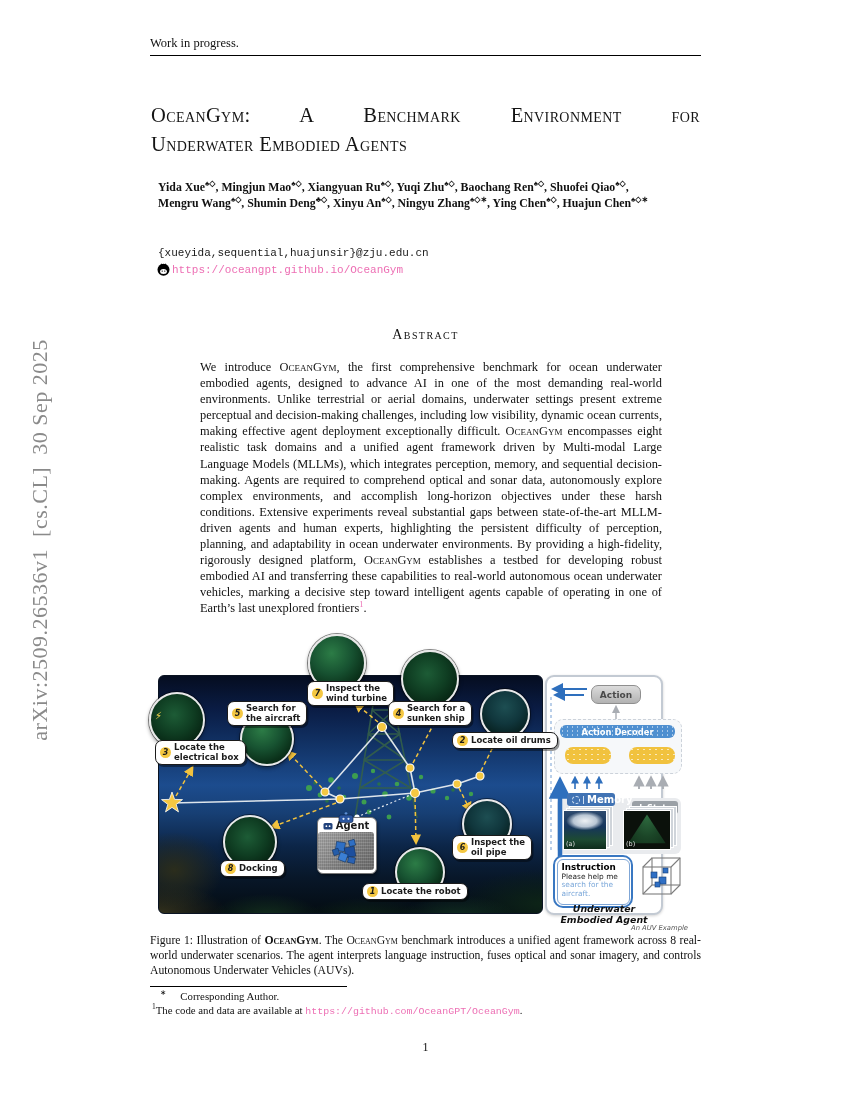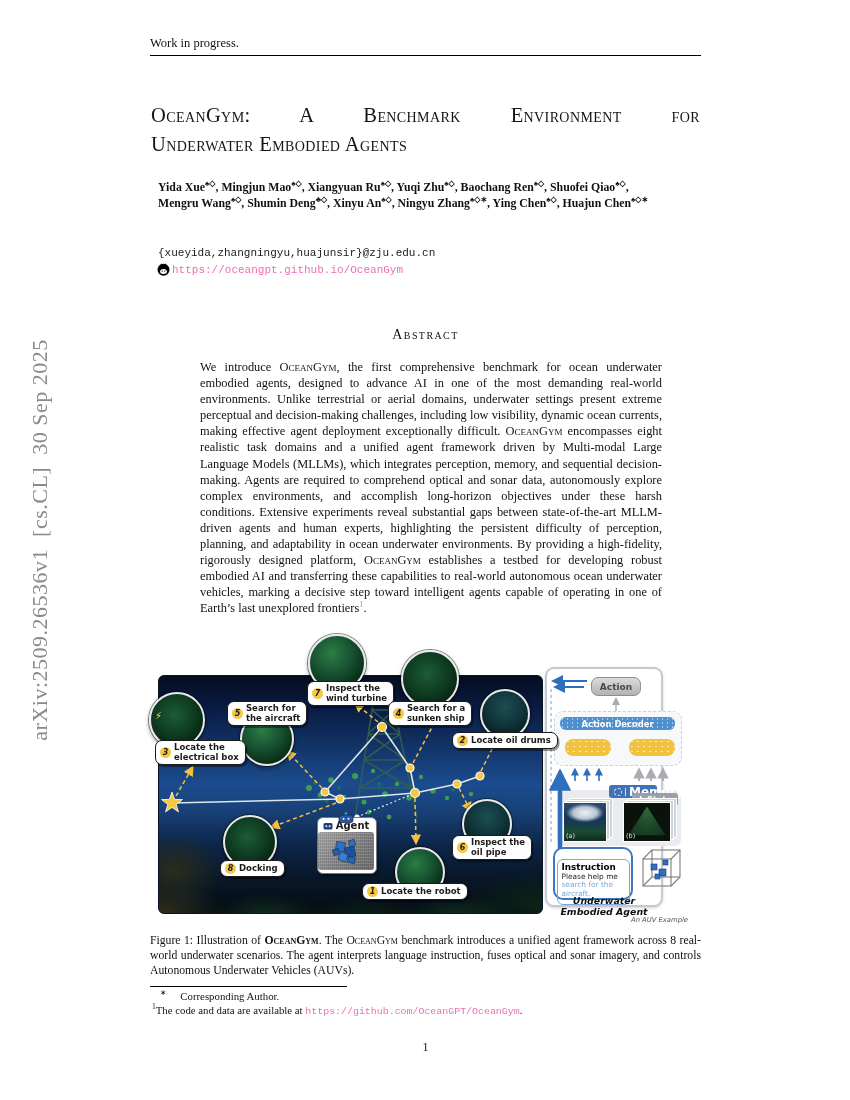--- a/index.html
+++ b/index.html
@@ -90,41 +90,41 @@
   .agent-head{display:flex;align-items:center;justify-content:center;gap:3px;
     font-weight:bold;font-size:10px;color:#1a1a1a;height:13px;}
   .agent-photo{position:relative;width:100%;height:38px;border-radius:3px;overflow:hidden;
     background:linear-gradient(135deg,#a8a8a8 0%,#909090 35%,#7c7c7c 65%,#6a6a6a 100%);}
   .agent-photo::before{content:"";position:absolute;inset:0;
     background:repeating-linear-gradient(0deg,rgba(255,255,255,.14) 0 1px,transparent 1px 3px),
                repeating-linear-gradient(90deg,rgba(0,0,0,.10) 0 1px,transparent 1px 2px);}
   .agent-minibot{position:absolute;left:20px;top:-10px;}
 
   
-  .panel{position:absolute;left:395px;top:27px;width:118px;height:240px;background:#fff;
+  .panel{position:absolute;left:395px;top:35px;width:118px;height:240px;background:#fff;
     border:2px solid #c3cad3;border-radius:9px;box-sizing:border-box;z-index:4;
     box-shadow:0 1px 3px rgba(0,0,0,.18);}
   .panel-svg{position:absolute;left:0;top:0;pointer-events:none;}
   .action-btn{position:absolute;left:44px;top:8px;width:50px;height:19px;border-radius:7px;
     background:linear-gradient(#dcdcdc,#b2b2b2);border:1.5px solid #8f8f8f;box-sizing:border-box;
     display:flex;align-items:center;justify-content:center;font-weight:bold;font-size:9px;color:#4a4a4a;}
   .dashed-box{position:absolute;left:7px;top:42px;width:128px;height:55px;border:1.5px dashed #ccd2da;
     border-radius:9px;background:#f6f8fa;box-sizing:border-box;}
   .decoder-bar{position:absolute;left:13px;top:48px;width:115px;height:13px;border-radius:6px;
     background:var(--decoder_blue);display:flex;align-items:center;justify-content:center;
     font-weight:bold;font-size:8.4px;color:#fff;
     background-image:radial-gradient(rgba(255,255,255,.5) .7px,transparent .9px);background-size:5px 4px;
     background-color:var(--decoder_blue);}
   .token{position:absolute;top:70px;width:46px;height:17px;border-radius:8px;background:var(--token_yellow);
     background-image:radial-gradient(rgba(255,255,255,.65) .7px,transparent .9px);background-size:6px 5px;
     background-color:var(--token_yellow);}
   .token.left{left:18px;} .token.right{left:82px;}
   .chip{position:absolute;display:flex;align-items:center;gap:3px;border-radius:3px;
     font-weight:bold;color:#fff;padding:0 5px;box-sizing:border-box;height:13px;}
-  .chip-memory{left:20px;top:116px;width:48px;background:var(--memory_blue);font-size:12px;margin-left:42px;}
+  .chip-memory{left:20px;top:116px;width:48px;background:var(--memory_blue);font-size:10px;}
   .chip-state{left:85px;top:124px;width:46px;background:var(--state_gray);font-size:8.2px;}
   .mem-ico{width:6px;height:6px;border:1px dashed #cfe0f4;border-radius:50%;flex:0 0 auto;}
   .mem-div{width:1px;height:8px;background:#cfe0f4;flex:0 0 auto;}
   .state-ico{width:7px;height:7px;flex:0 0 auto;
     background:linear-gradient(#fff,#fff) center/7px 1.5px no-repeat,
                linear-gradient(#fff,#fff) center/1.5px 7px no-repeat;}
   .media-box{position:absolute;left:10px;top:121px;width:124px;height:56px;background:#e9ebee;border-radius:6px;z-index:-1;}
   .stack{position:absolute;width:44px;height:40px;}
   .stack .sheet{position:absolute;width:100%;height:100%;background:#cfd4da;border:1.5px solid #fff;box-sizing:border-box;}
   .stack .s2{left:6px;top:-4px;} .stack .s1{left:3px;top:-2px;}
@@ -132,21 +132,21 @@
   .stack-a{left:16px;top:133px;} .stack-b{left:76px;top:133px;width:48px;}
   .front-a{background:radial-gradient(26px 13px at 50% 26%,#eef1f4 0%,#b9c6d4 45%,rgba(185,198,212,0) 72%),
            linear-gradient(180deg,#2e4a6e 0%,#16355c 42%,#1d4a33 75%,#0f2c1c 100%);}
   .front-b{background:#0b110b;}
   .fan{position:absolute;left:4%;top:6%;width:92%;height:86%;
     clip-path:polygon(50% 4%,94% 92%,6% 92%);
     background:radial-gradient(ellipse at 50% 8%,#2e6b3f 0%,#1b4527 50%,#0f2b17 100%);}
   .stack-label{position:absolute;left:2px;bottom:1px;font-size:6.5px;color:#ddd;}
   .instruction{position:absolute;left:6px;top:178px;width:80px;height:53px;border:2.5px solid var(--instruction_blue);
     border-radius:10px;background:#fff;box-sizing:border-box;padding:1.5px;}
-  .instruction-inner{border:1.2px solid #7fa6d6;border-radius:6px;height:100%;box-sizing:border-box;padding:2px 4px;margin-top:8px;}
+  .instruction-inner{border:1.2px solid #7fa6d6;border-radius:6px;height:100%;box-sizing:border-box;padding:2px 4px;}
   .instr-title{font-weight:bold;font-size:8.8px;color:#000;font-family:"DejaVu Sans",sans-serif;}
   .instr-body{font-size:7.4px;line-height:8.6px;color:#222;margin-top:1px;}
   .instr-hl{color:#7aa7d9;}
   .auv{position:absolute;left:88px;top:177px;}
   .auv-note{position:absolute;left:84px;top:219px;font-size:6.8px;font-style:italic;color:#555;white-space:nowrap;margin-top:28px;}
   .panel-footer{position:absolute;left:0;top:226px;width:100%;text-align:center;
     font-weight:bold;font-style:italic;font-size:9.4px;color:#111;}
 
   
   .caption{position:absolute;left:150px;top:934px;width:551px;font-size:11.7px;line-height:14.8px;text-align:justify;}
@@ -171,21 +171,21 @@
     <div class="title-line1">OceanGym: A Benchmark Environment for</div>
     <div class="title-line2">Underwater Embodied Agents</div>
   </div>
 
   <div class="authors">
     <div><span>Yida Xue</span><sup>♠◇</sup>, <span>Mingjun Mao</span><sup>♠◇</sup>, <span>Xiangyuan Ru</span><sup>♠◇</sup>, <span>Yuqi Zhu</span><sup>♠◇</sup>, <span>Baochang Ren</span><sup>♠◇</sup>, <span>Shuofei Qiao</span><sup>♠◇</sup>,</div>
     <div><span>Mengru Wang</span><sup>♠◇</sup>,  <span>Shumin Deng</span><sup>♣◇</sup>, <span>Xinyu An</span><sup>♠◇</sup>, <span>Ningyu Zhang</span><sup>♠◇∗</sup>, <span>Ying Chen</span><sup>♠◇</sup>, <span>Huajun Chen</span><sup>♠◇∗</sup></div>
   </div>
 
 
-  <div class="email-line">{xueyida,zhangningyu,huajunsir}@zju.edu.cn</div>
+  <div class="email-line">{xueyida,sequential,huajunsir}@zju.edu.cn</div>
 
   <div class="github-line">
     <span style="display:inline-flex;">
       <svg width="13" height="13" viewBox="0 0 13 13">
         <path d="M3.2 1.6 L4.8 0.4 L5.4 2.0 Z M9.8 1.6 L8.2 0.4 L7.6 2.0 Z" fill="#000"></path>
         <circle cx="6.5" cy="6.8" r="6.0" fill="#000"></circle>
         <ellipse cx="6.5" cy="8.6" rx="3.4" ry="2.5" fill="#fff"></ellipse>
         <circle cx="5.2" cy="8.1" r="0.7" fill="#000"></circle>
         <circle cx="7.8" cy="8.1" r="0.7" fill="#000"></circle>
       </svg>

